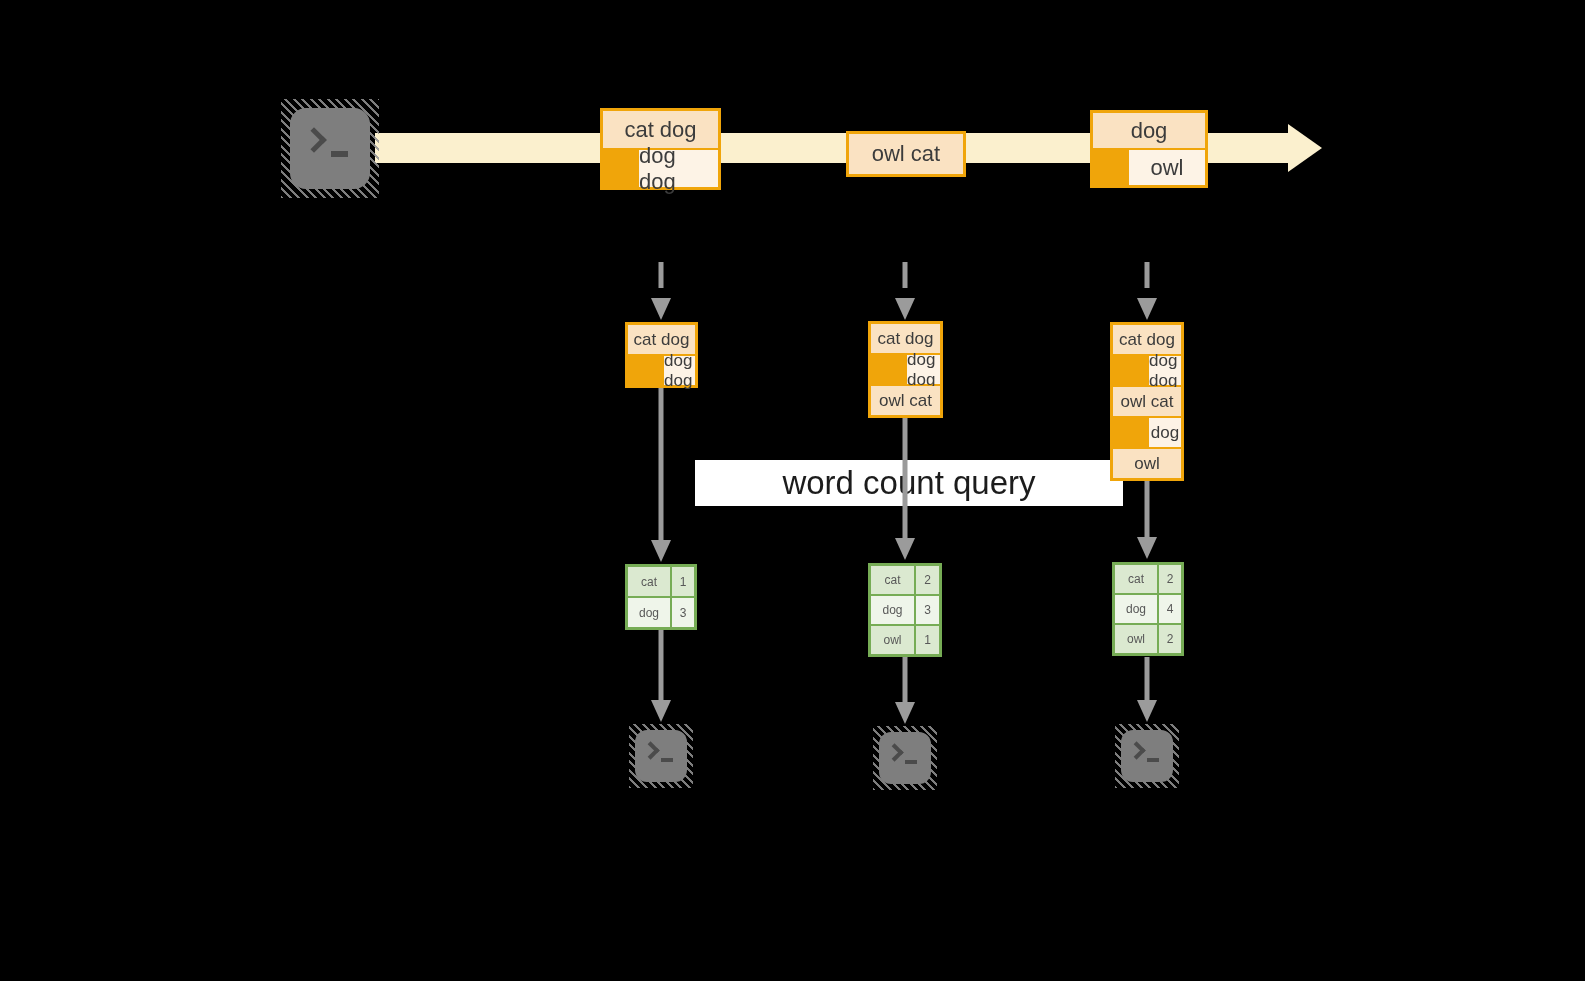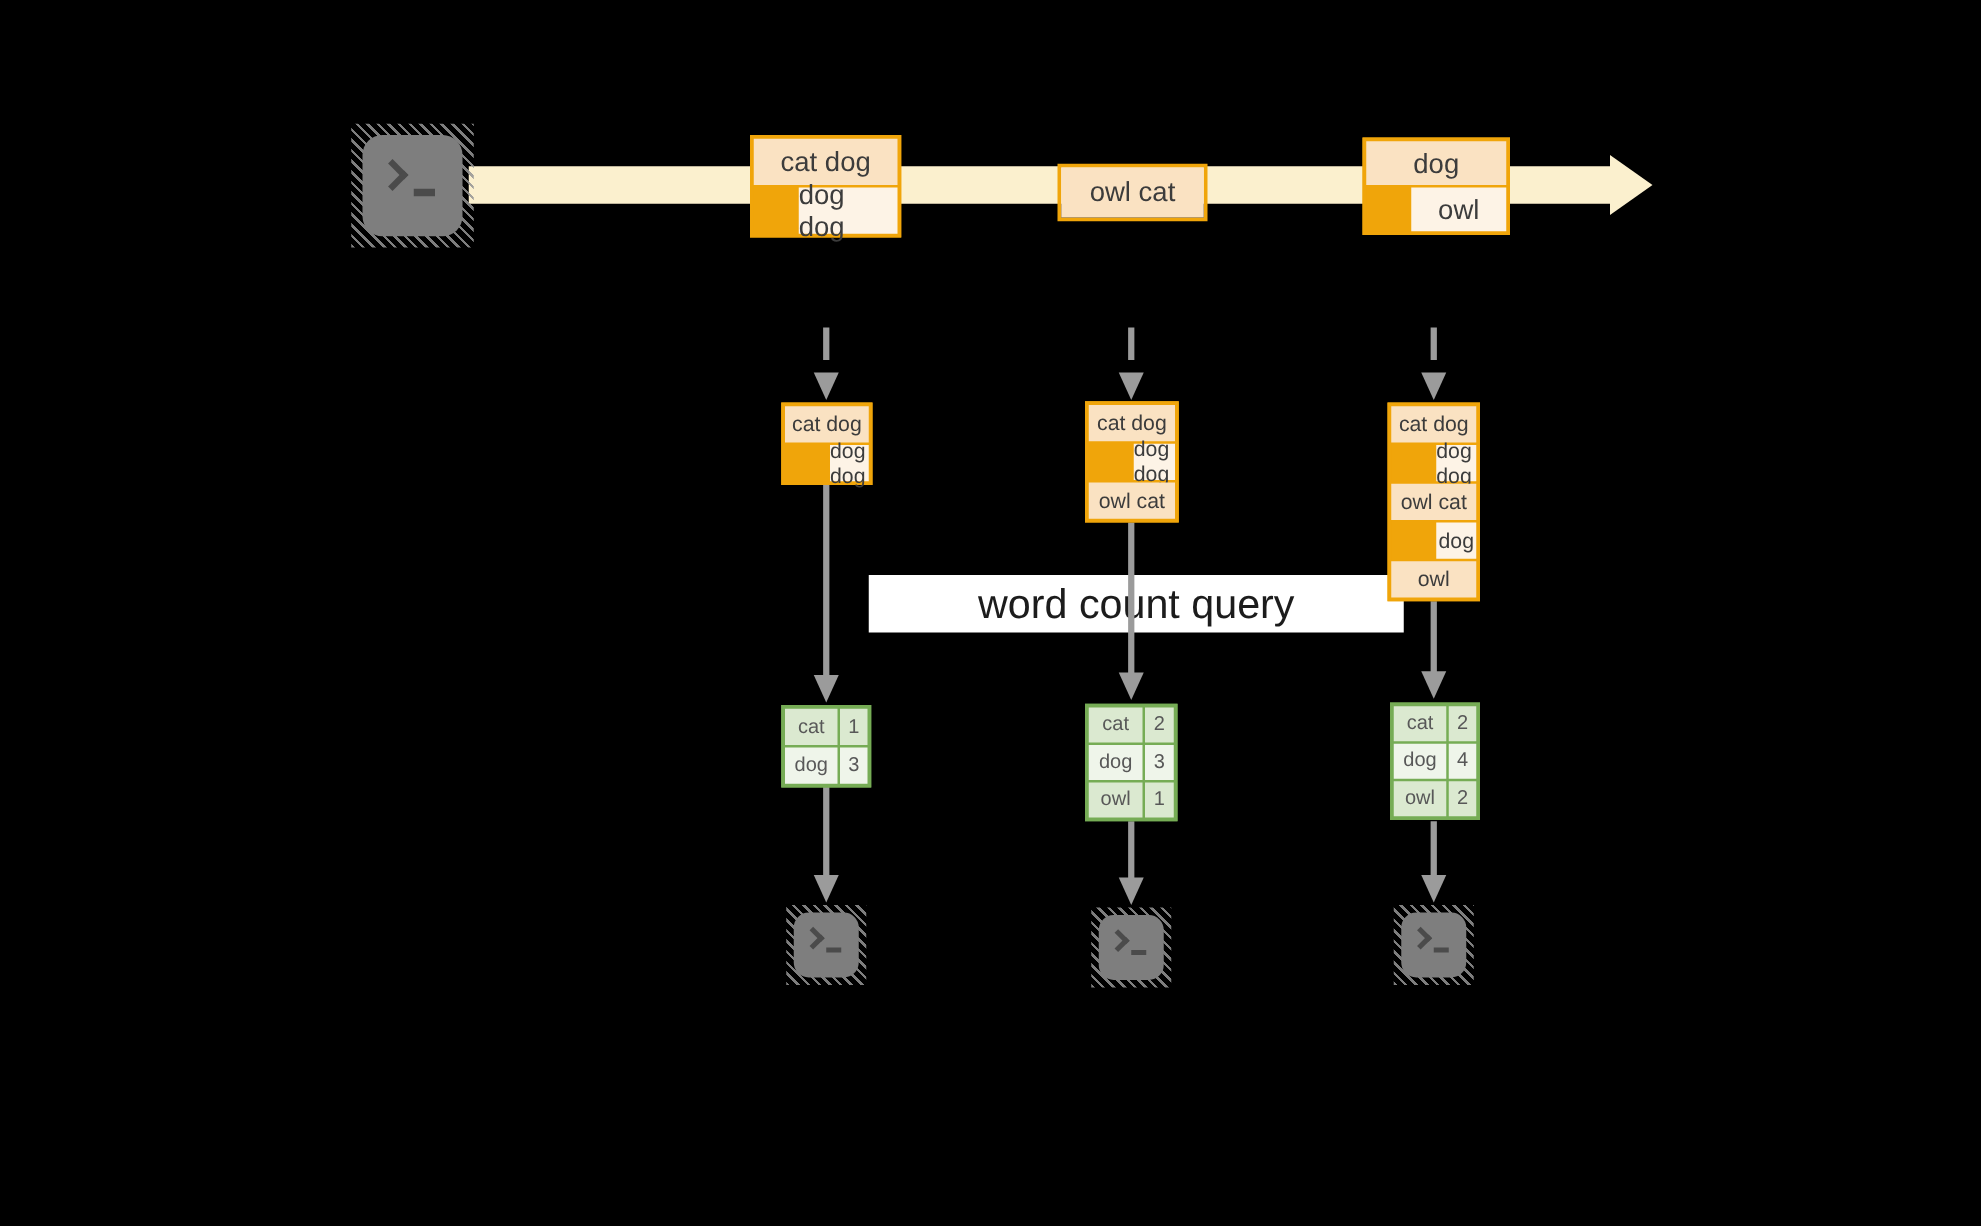--- a/index.html
+++ b/index.html
@@ -52,21 +52,21 @@
   .e0{left:600px;top:108px;width:121px;} .e0 .ocell{height:37px;font-size:22px;}
   .e1{left:846px;top:131px;width:120px;} .e1 .ocell{height:40px;font-size:22px;}
   .e2{left:1090px;top:110px;width:118px;} .e2 .ocell{height:35px;font-size:22px;}
   .s0{left:625px;top:322px;width:73px;} .s0 .ocell{height:29px;font-size:17px;}
   .s1{left:868px;top:321px;width:75px;} .s1 .ocell{height:29px;font-size:17px;}
   .s2{left:1110px;top:322px;width:74px;} .s2 .ocell{height:29px;font-size:17px;}
 
   
   .gtable{border:3px solid var(--green);background:var(--green);display:flex;flex-direction:column;gap:2px;z-index:3;}
   .grow{display:flex;gap:2px;}
-  .gcell{display:flex;align-items:center;justify-content:center;color:#585858;font-size:16px;}
+  .gcell{display:flex;align-items:center;justify-content:center;color:#585858;font-size:12px;}
   .grow.rd .gcell{background:var(--green-dark);} .grow.rl .gcell{background:var(--green-light);}
   .g0{left:625px;top:564px;width:72px;} .g0 .grow{height:29px;} .g0 .gword{width:42px;} .g0 .gval{flex:1;}
   .g1{left:868px;top:563px;width:74px;} .g1 .grow{height:28px;} .g1 .gword{width:43px;} .g1 .gval{flex:1;}
   .g2{left:1112px;top:562px;width:72px;} .g2 .grow{height:28px;} .g2 .gword{width:42px;} .g2 .gval{flex:1;}
 
   
   .banner{left:695px;top:460px;width:428px;height:46px;background:#FFFFFF;z-index:1;
     display:flex;align-items:center;justify-content:center;font-size:33px;color:#1C1C1C;}
 
   

